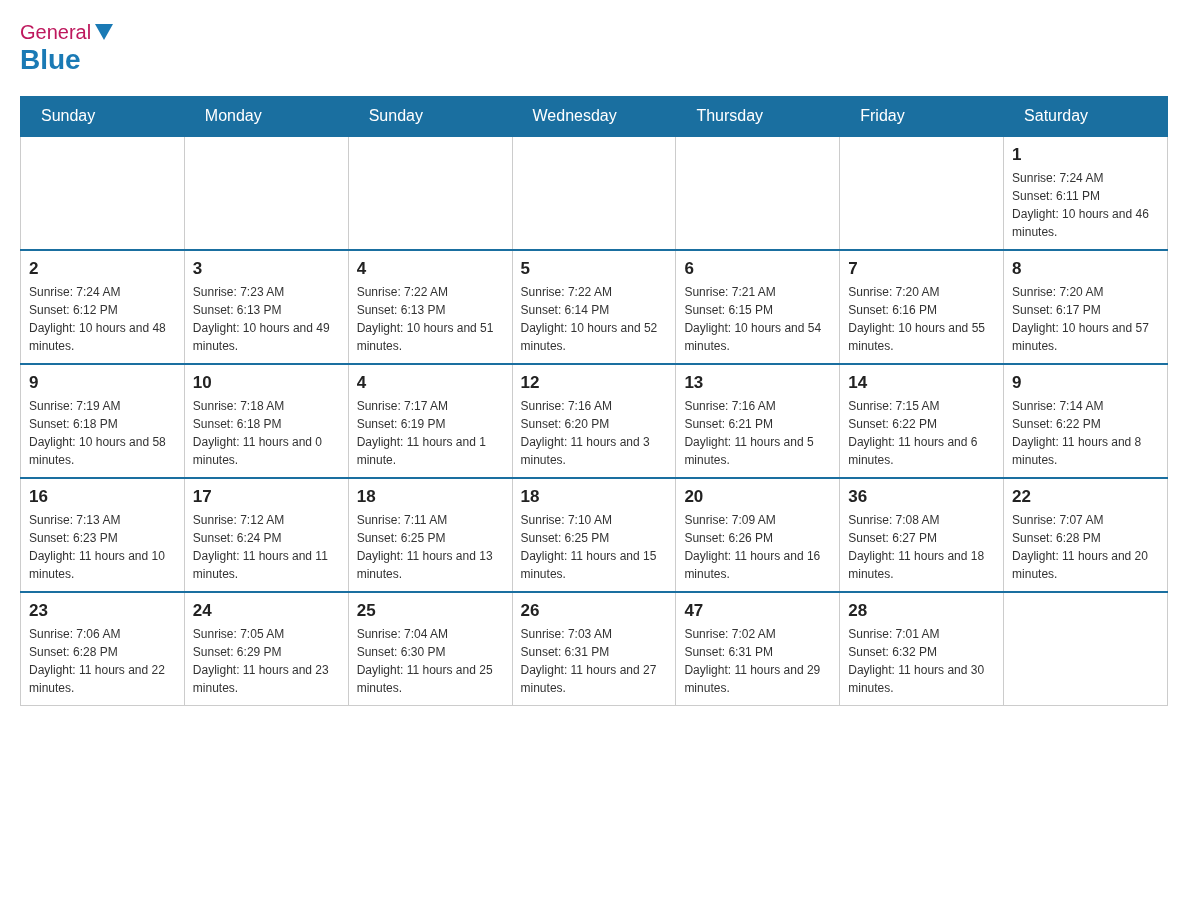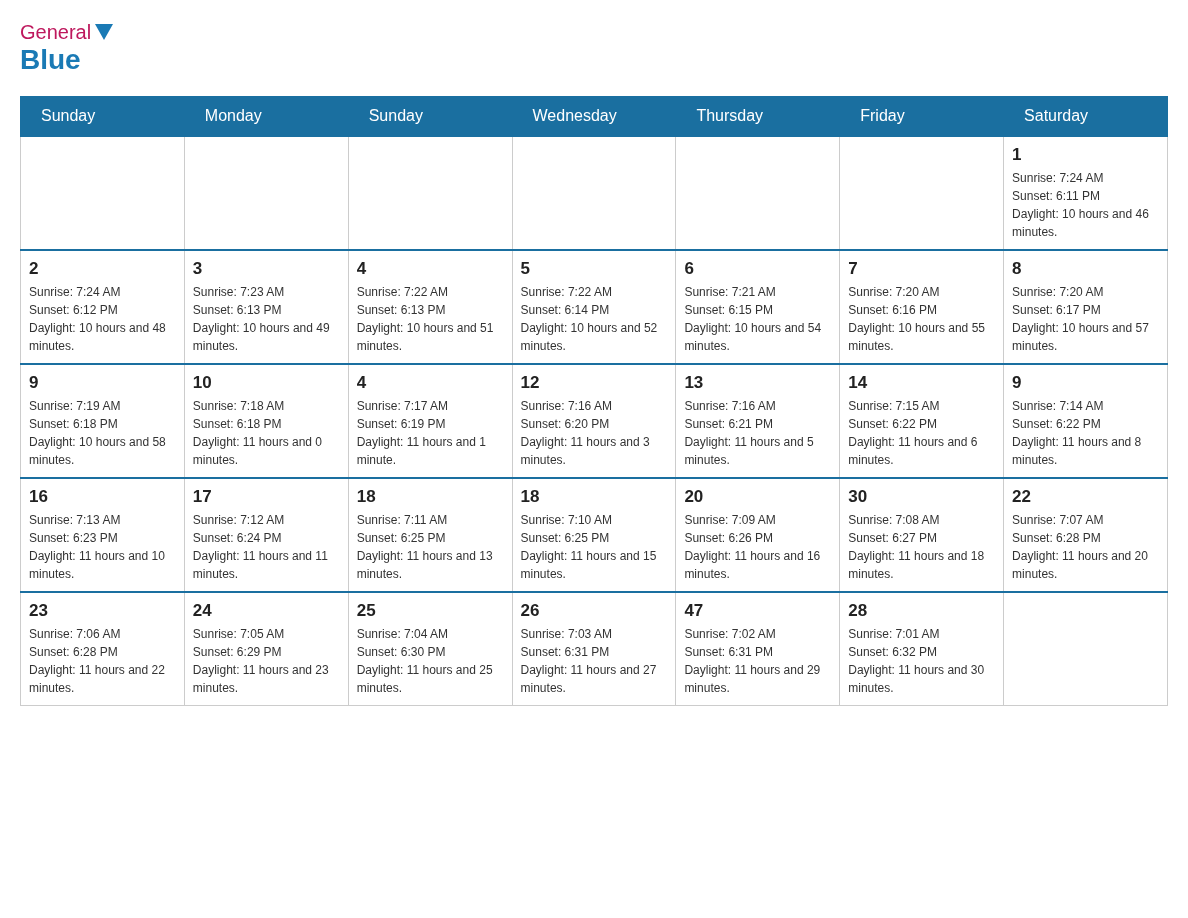--- a/index.html
+++ b/index.html
@@ -203,21 +203,21 @@
         </td>
         <td>
           <div class="day-number">18</div>
           <div class="day-info">Sunrise: 7:10 AM<br>Sunset: 6:25 PM<br>Daylight: 11 hours and 15 minutes.</div>
         </td>
         <td>
           <div class="day-number">20</div>
           <div class="day-info">Sunrise: 7:09 AM<br>Sunset: 6:26 PM<br>Daylight: 11 hours and 16 minutes.</div>
         </td>
         <td>
-          <div class="day-number">30</div>
+          <div class="day-number">36</div>
           <div class="day-info">Sunrise: 7:08 AM<br>Sunset: 6:27 PM<br>Daylight: 11 hours and 18 minutes.</div>
         </td>
         <td>
           <div class="day-number">22</div>
           <div class="day-info">Sunrise: 7:07 AM<br>Sunset: 6:28 PM<br>Daylight: 11 hours and 20 minutes.</div>
         </td>
       </tr>
       <tr>
         <td>
           <div class="day-number">23</div>

